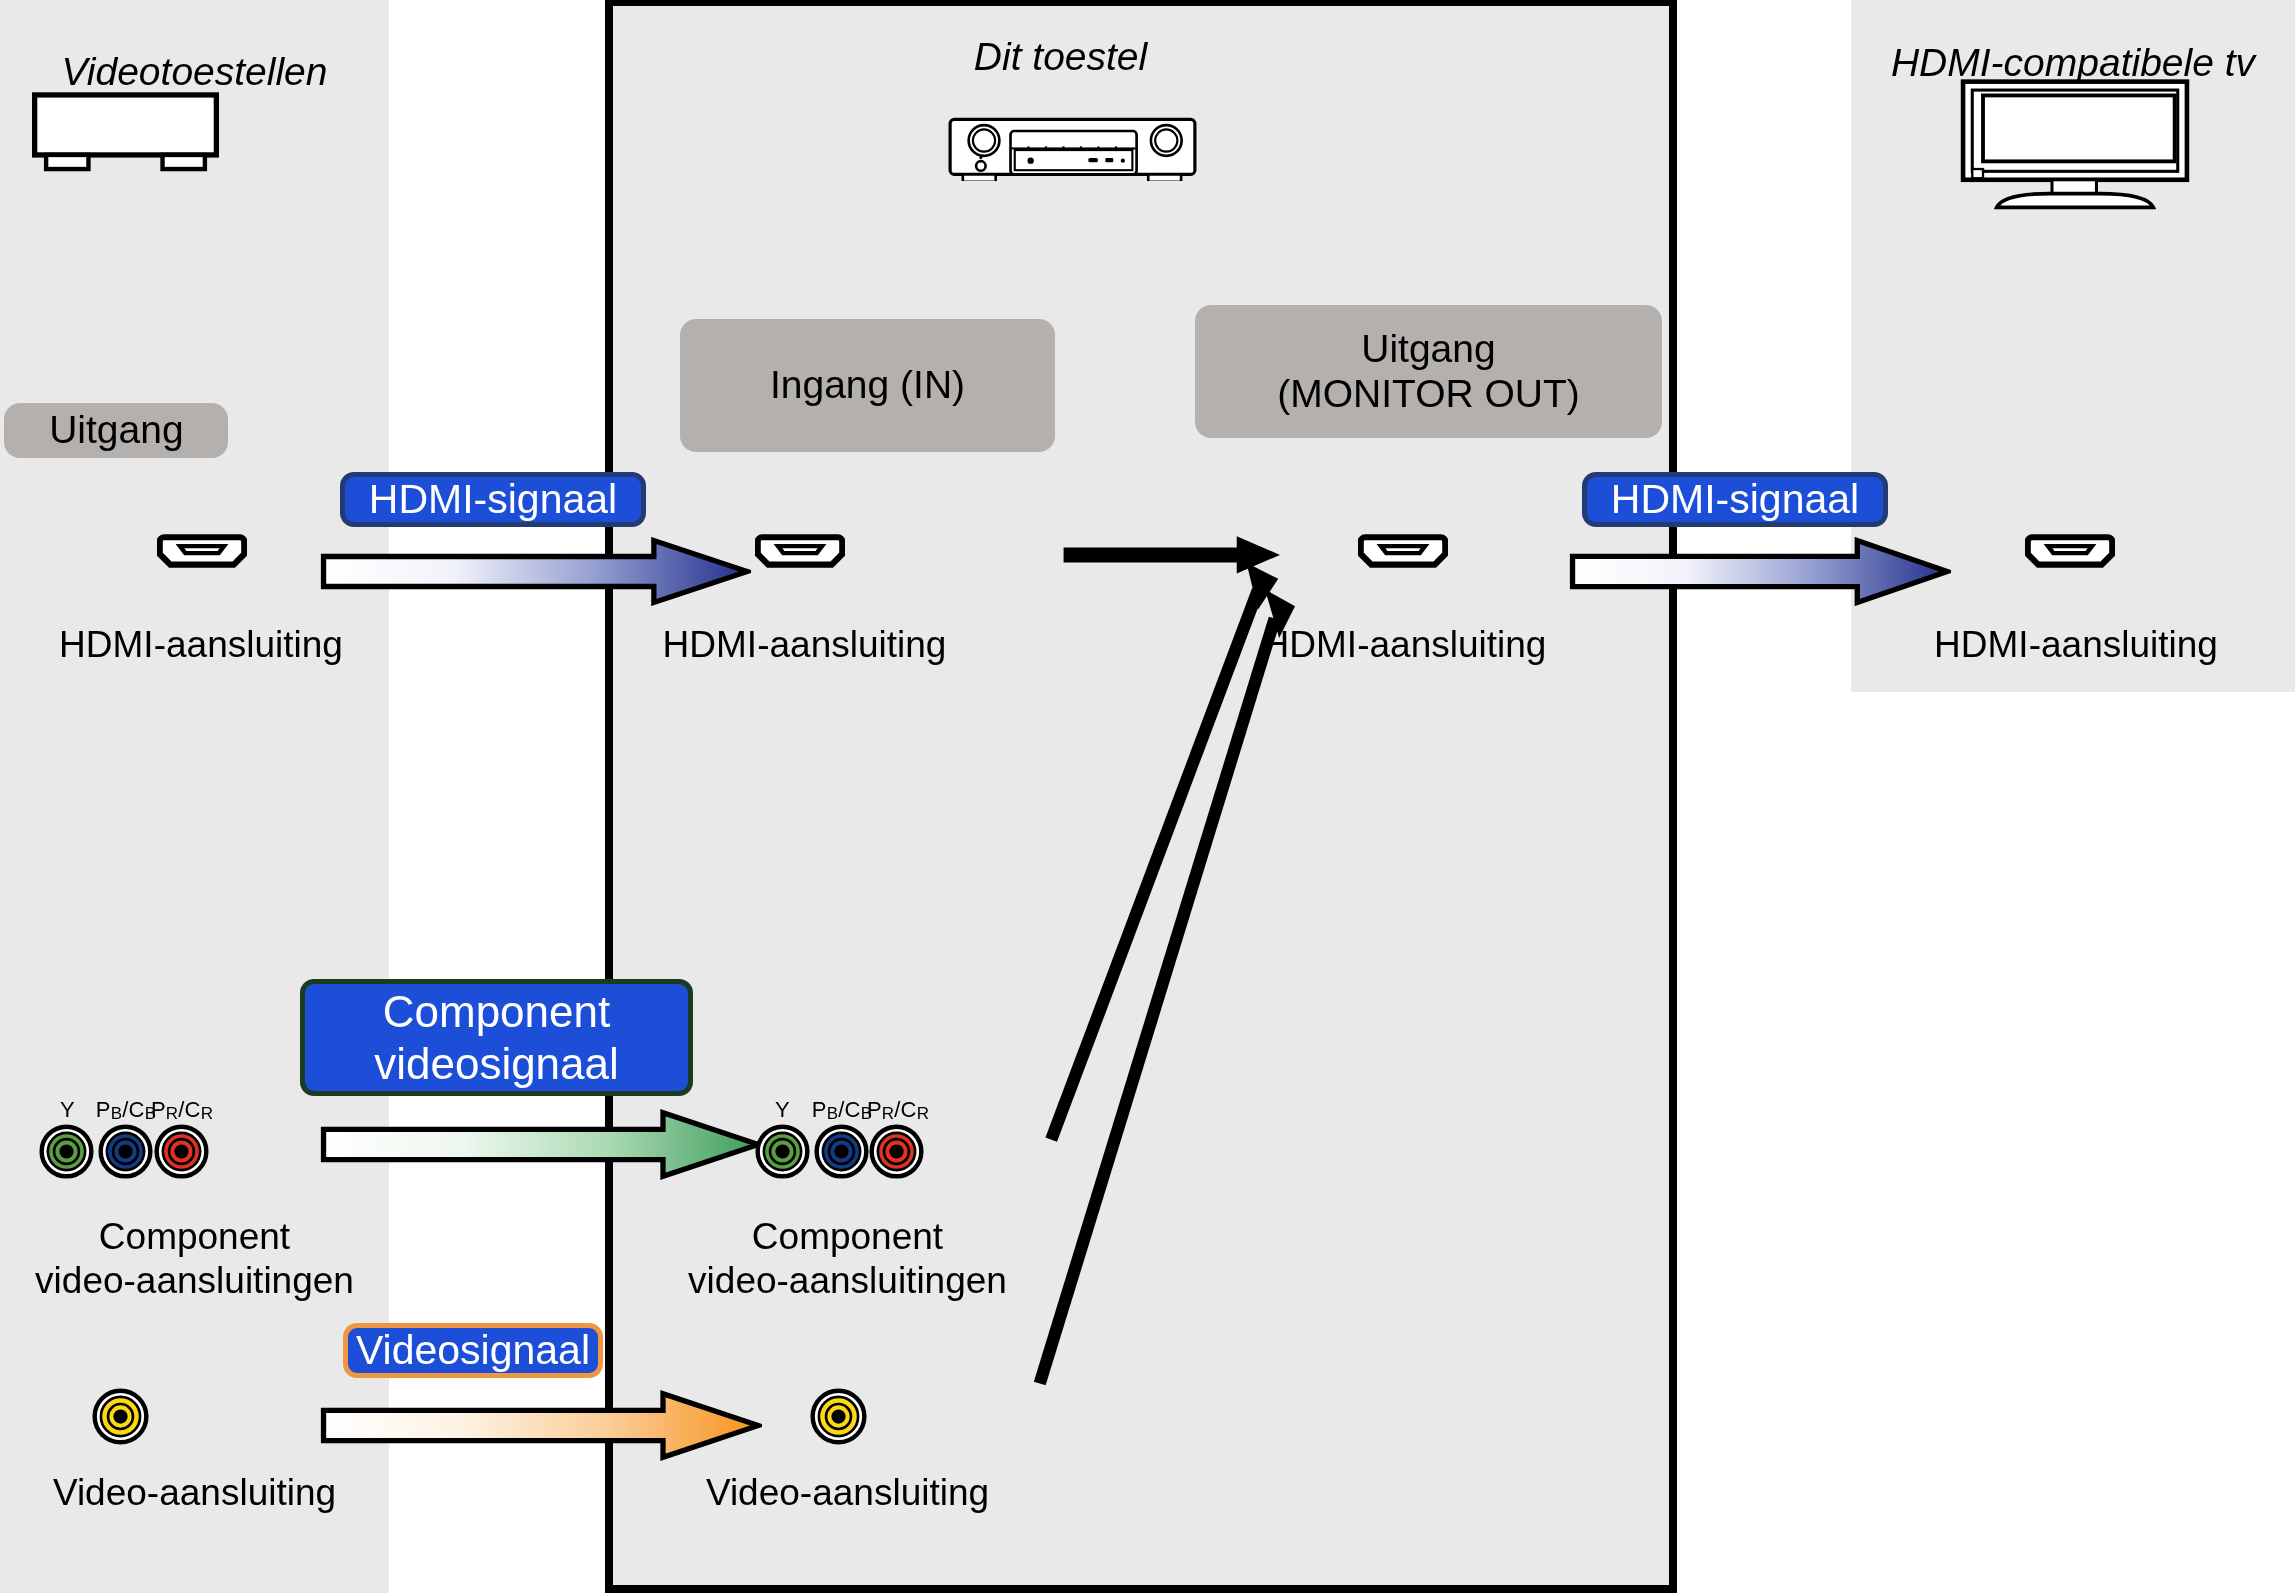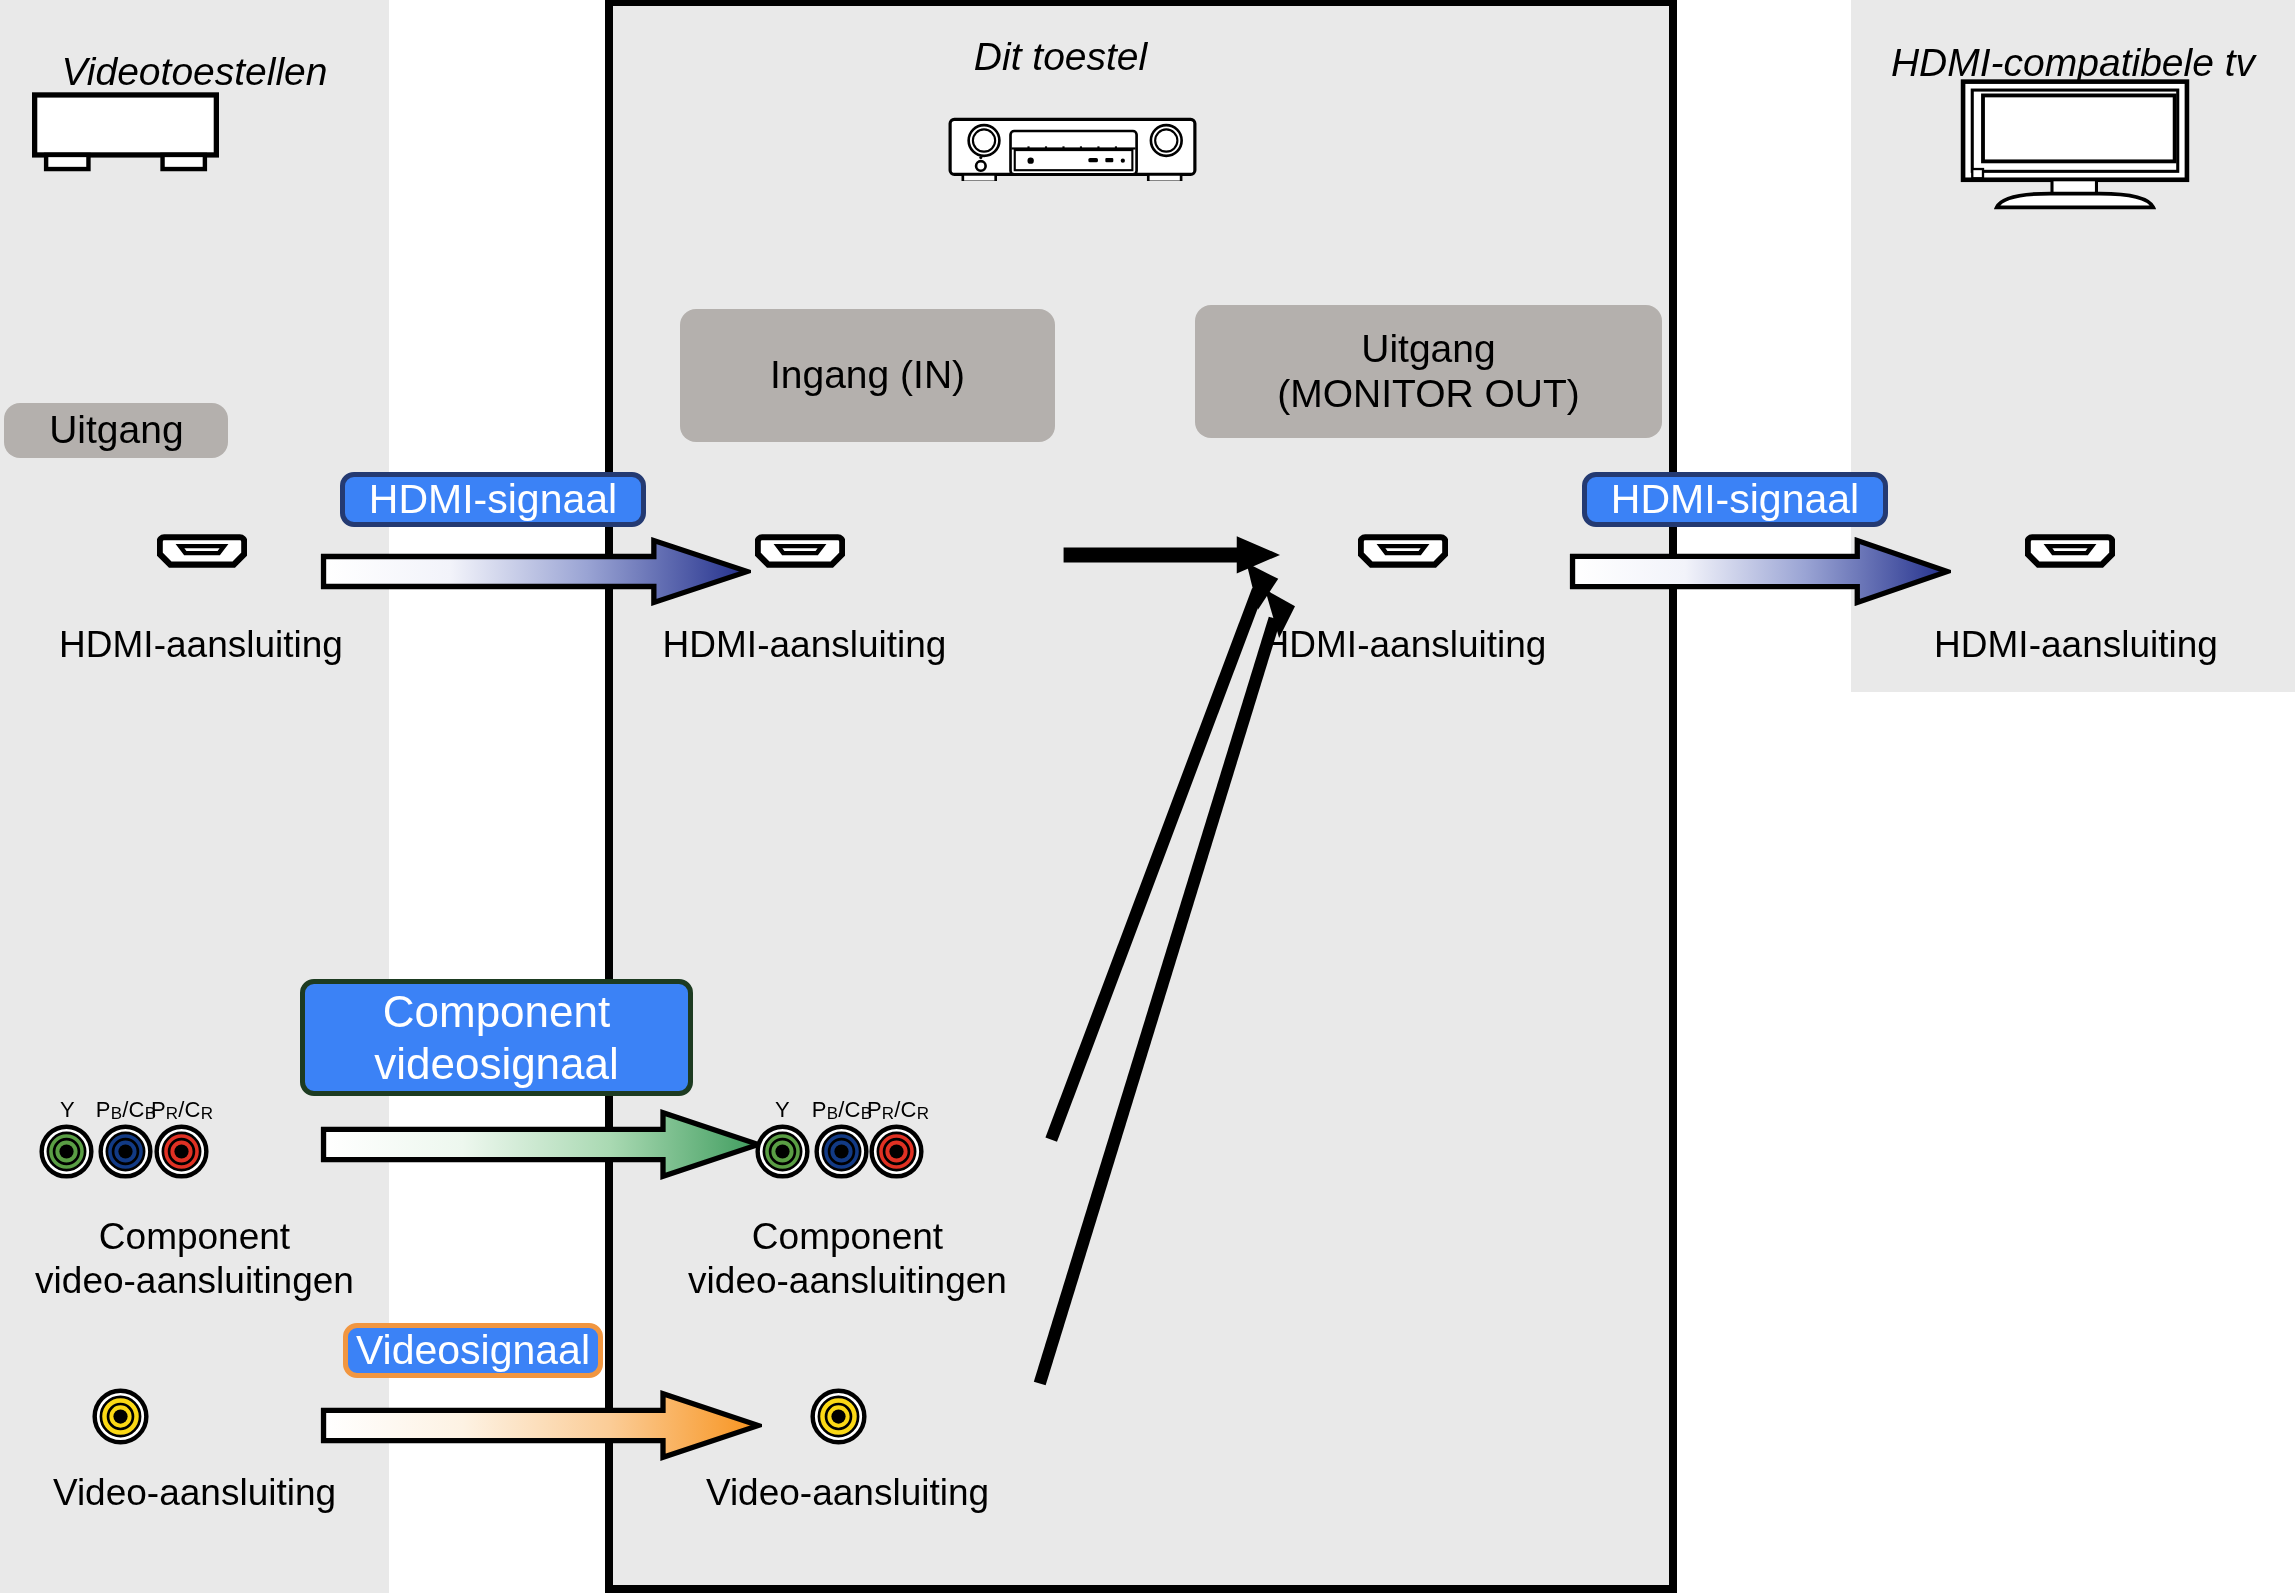--- a/index.html
+++ b/index.html
@@ -18,21 +18,21 @@
   .lbl{position:absolute;text-align:center;line-height:1.18;white-space:pre-line;}
   .t42{font-size:37px;}
   .t44{font-size:39px;font-style:italic;}
 
   
   .chip{position:absolute;background:#b4b0ad;border-radius:16px;display:flex;
         align-items:center;justify-content:center;text-align:center;line-height:1.15;
         font-size:39px;color:#000;white-space:pre-line;}
 
   
-  .sigbadge{position:absolute;background:#3b82f6;display:flex;align-items:center;
+  .sigbadge{position:absolute;background:#1d4ed8;display:flex;align-items:center;
             justify-content:center;text-align:center;color:#fff;line-height:1.16;
             white-space:pre-line;box-sizing:border-box;}
   .sb-hdmi{border:5.3px solid #243a72;border-radius:14px;font-size:41px;}
   .sb-comp{border:5.3px solid #1d3b21;border-radius:14px;font-size:44px;}
   .sb-vid {border:5.3px solid #f19640;border-radius:14px;font-size:41px;}
 
   
   .garrow{position:absolute;}
   .garrow svg{display:block;}
 
@@ -107,21 +107,21 @@
     <rect x="16" y="15" width="268" height="106" fill="#fff" stroke="#000" stroke-width="4"></rect>
     <rect x="30" y="22" width="250" height="86" fill="#fff" stroke="#000" stroke-width="5"></rect>
     <rect x="16" y="118" width="14" height="12" fill="#fff" stroke="#000" stroke-width="3"></rect>
     <rect x="120" y="132" width="58" height="18" fill="#fff" stroke="#000" stroke-width="4"></rect>
     <path d="M48 168 Q56 150 118 150 L182 150 Q244 150 252 168 Z" fill="#fff" stroke="#000" stroke-width="5"></path>
   </svg>
 </div>
 
 <div class="chip" style="left:4.4px;top:403px;width:224px;height:55px;">Uitgang</div>
 
-<div class="chip" style="left:680px;top:309px;width:375px;height:133px;">Ingang (IN)</div>
+<div class="chip" style="left:680px;top:319px;width:375px;height:133px;">Ingang (IN)</div>
 
 <div class="chip" style="left:1195px;top:305px;width:467px;height:133px;">Uitgang
 (MONITOR OUT)</div>
 
 <div class="sigbadge sb-hdmi" style="left:340px;top:472px;width:306px;height:55px;">HDMI-signaal</div>
 
 <div class="sigbadge sb-hdmi" style="left:1582px;top:472px;width:306px;height:55px;">HDMI-signaal</div>
 
 <div class="sigbadge sb-comp" style="left:300px;top:979px;width:393px;height:117px;">Component
 videosignaal</div>

